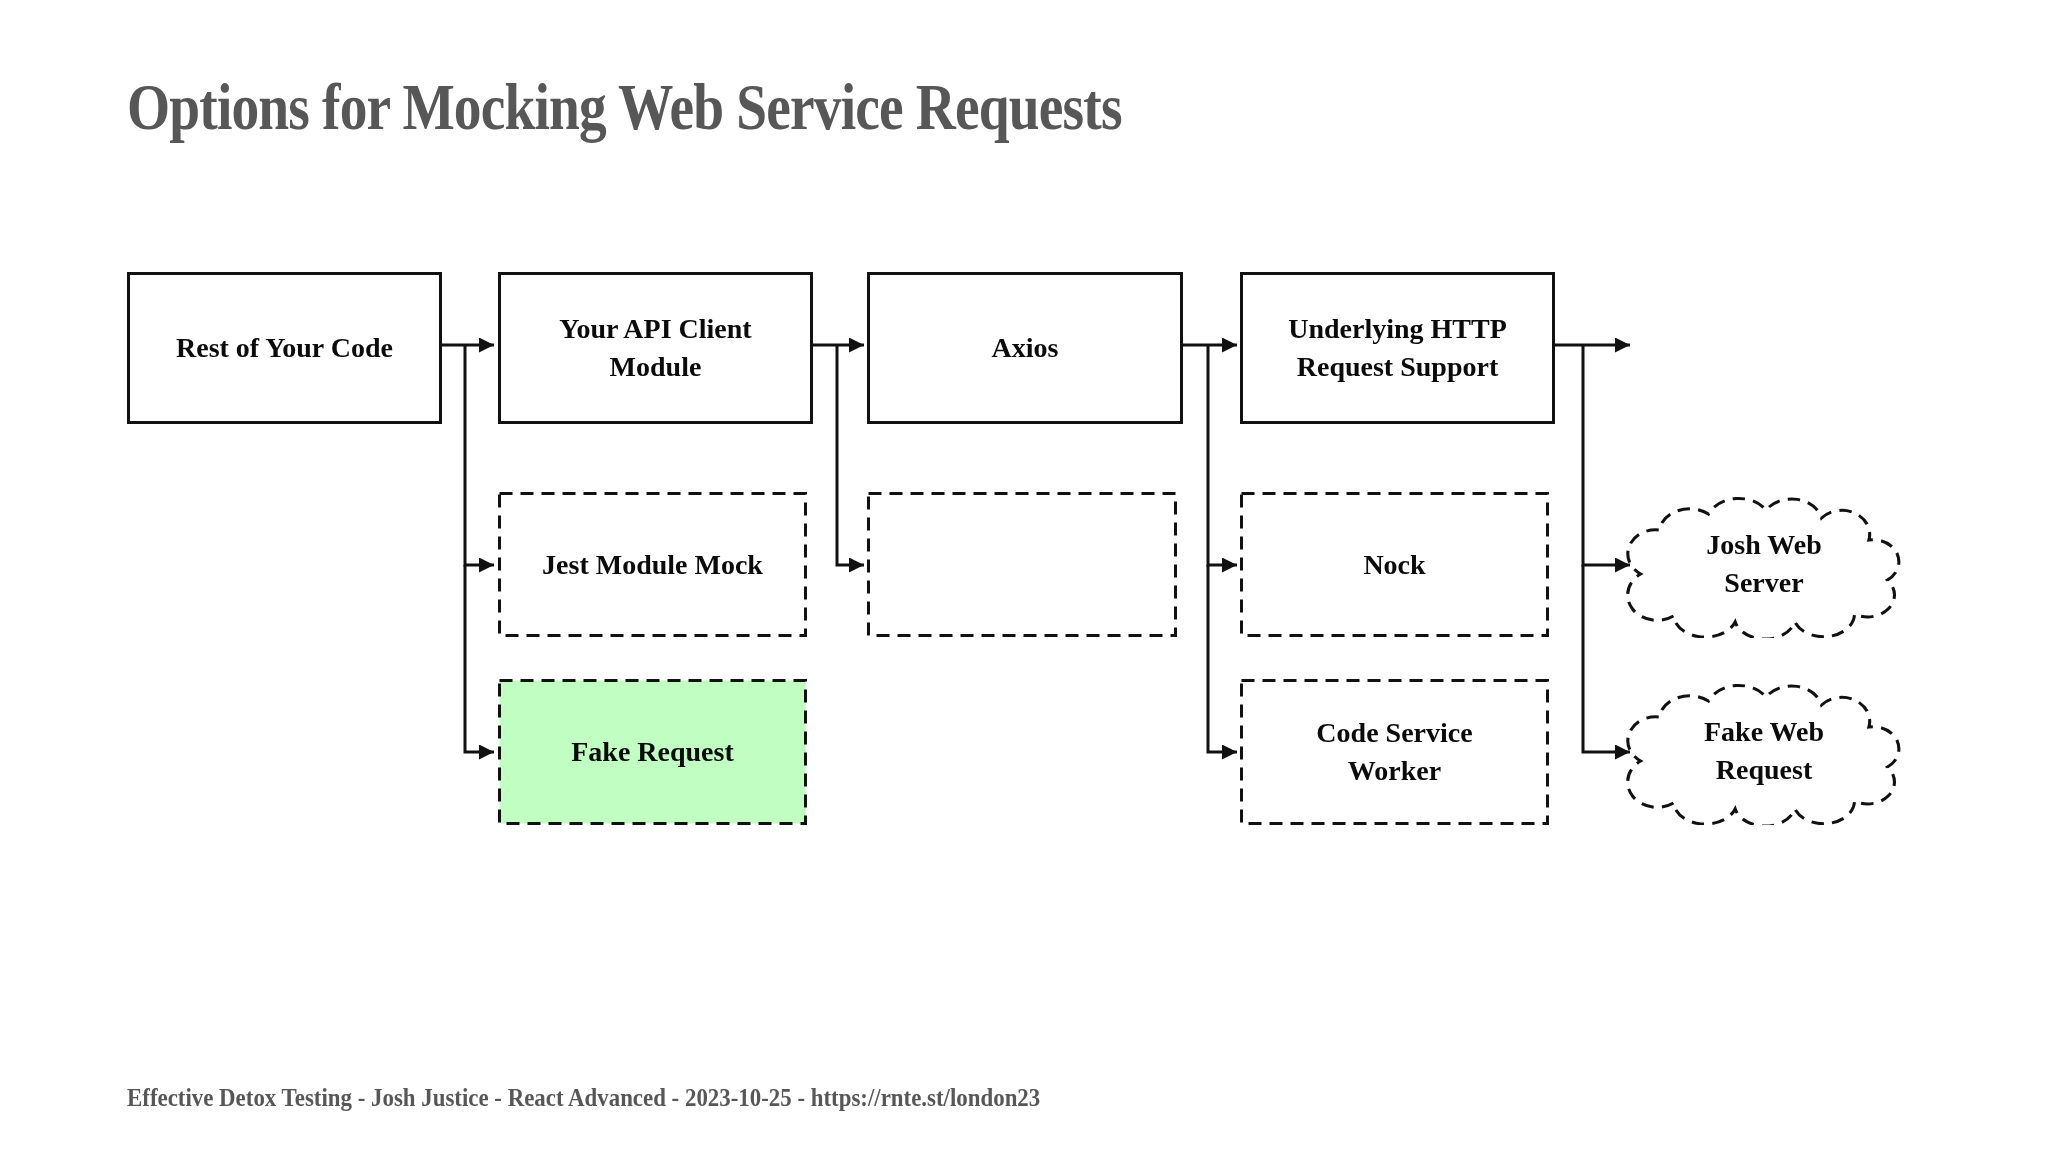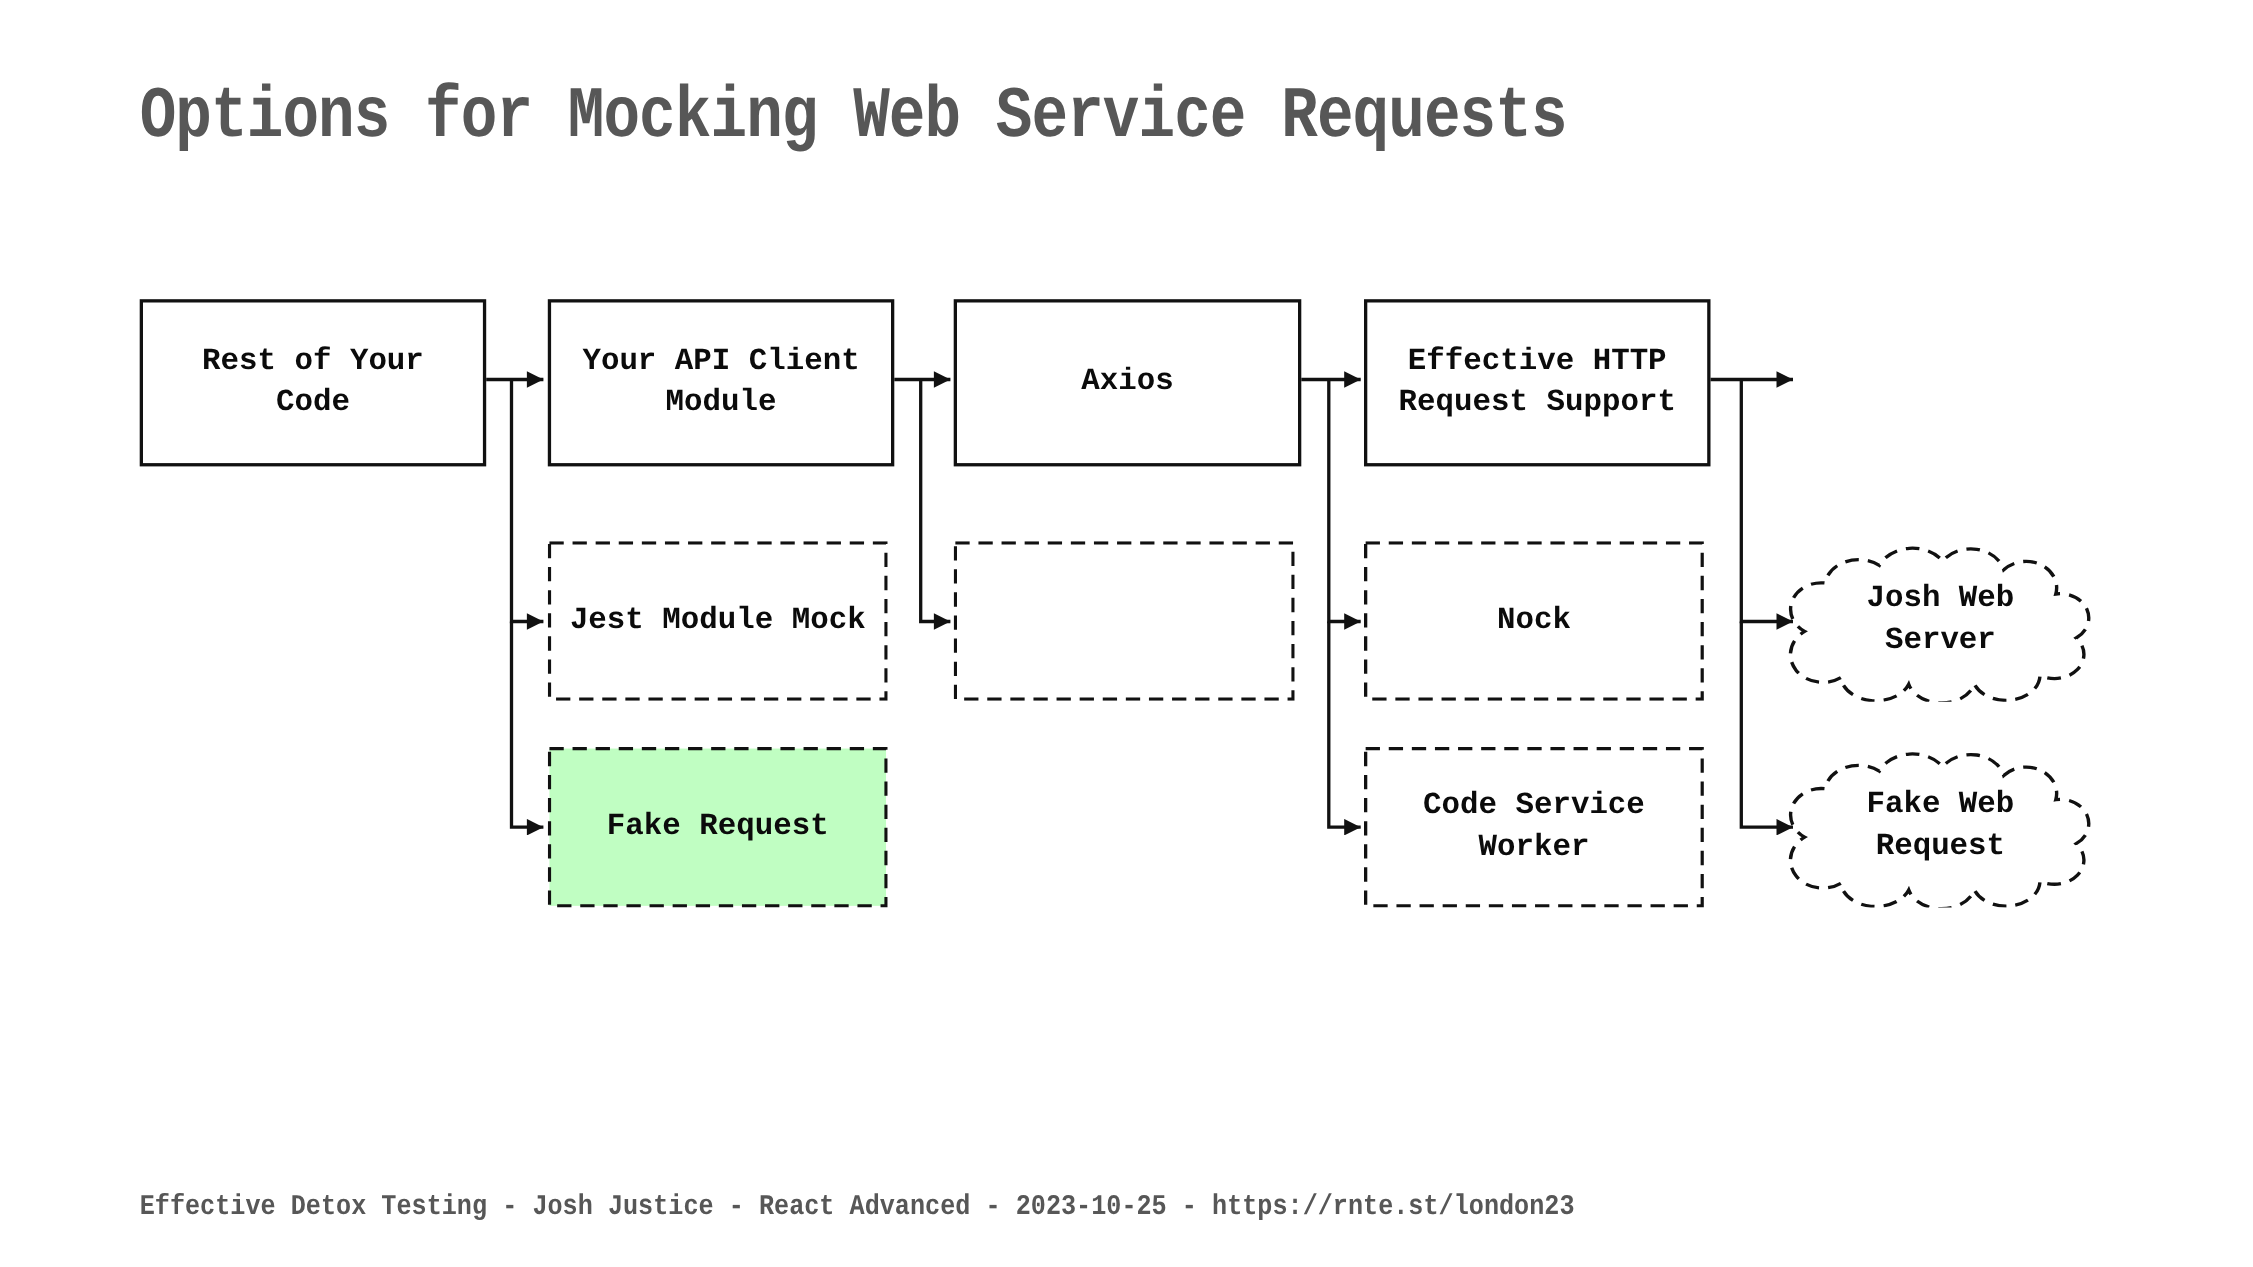--- a/index.html
+++ b/index.html
@@ -1,18 +1,18 @@
 <!DOCTYPE html>
 <html><head>
 <meta charset="utf-8">
 <style>
   html,body{margin:0;padding:0;background:#ffffff;}
   .canvas{
     position:relative;width:2048px;height:1152px;background:#ffffff;overflow:hidden;
-    font-family:Liberation Mono, monospace;
+    font-family:Liberation Serif, serif;
   }
   .title{
     position:absolute;left:127px;top:74px;font-size:66px;font-weight:700;color:#575757;
     white-space:nowrap;transform:scaleX(.84);transform-origin:left top;letter-spacing:-1px;line-height:1;
   }
   .footer{
     position:absolute;left:127px;top:1082px;font-size:26px;font-weight:700;color:#575757;
     white-space:nowrap;transform:scaleX(.88);transform-origin:left top;line-height:1.2;
   }
   .node{position:absolute;display:flex;align-items:center;justify-content:center;text-align:center;}
@@ -64,21 +64,21 @@
   <div class="node box solid" style="left:498px;top:272px;width:309px;height:146px">
     <span class="label">Your API Client
 Module</span>
   </div>
 
   <div class="node box solid" style="left:867px;top:272px;width:310px;height:146px">
     <span class="label">Axios</span>
   </div>
 
   <div class="node box solid" style="left:1240px;top:272px;width:309px;height:146px">
-    <span class="label">Effective HTTP
+    <span class="label">Underlying HTTP
 Request Support</span>
   </div>
 
 
   <div class="node box dashed" style="left:498px;top:492px;width:309px;height:145px">
     <svg class="frame" viewBox="0 0 309 145" preserveAspectRatio="none" aria-hidden="true">
       <rect x="1.5" y="1.5" width="306" height="142" fill="none" stroke="#111" stroke-width="3" stroke-dasharray="13 8"></rect>
     </svg>
     <span class="label">Jest Module Mock</span>
   </div>

